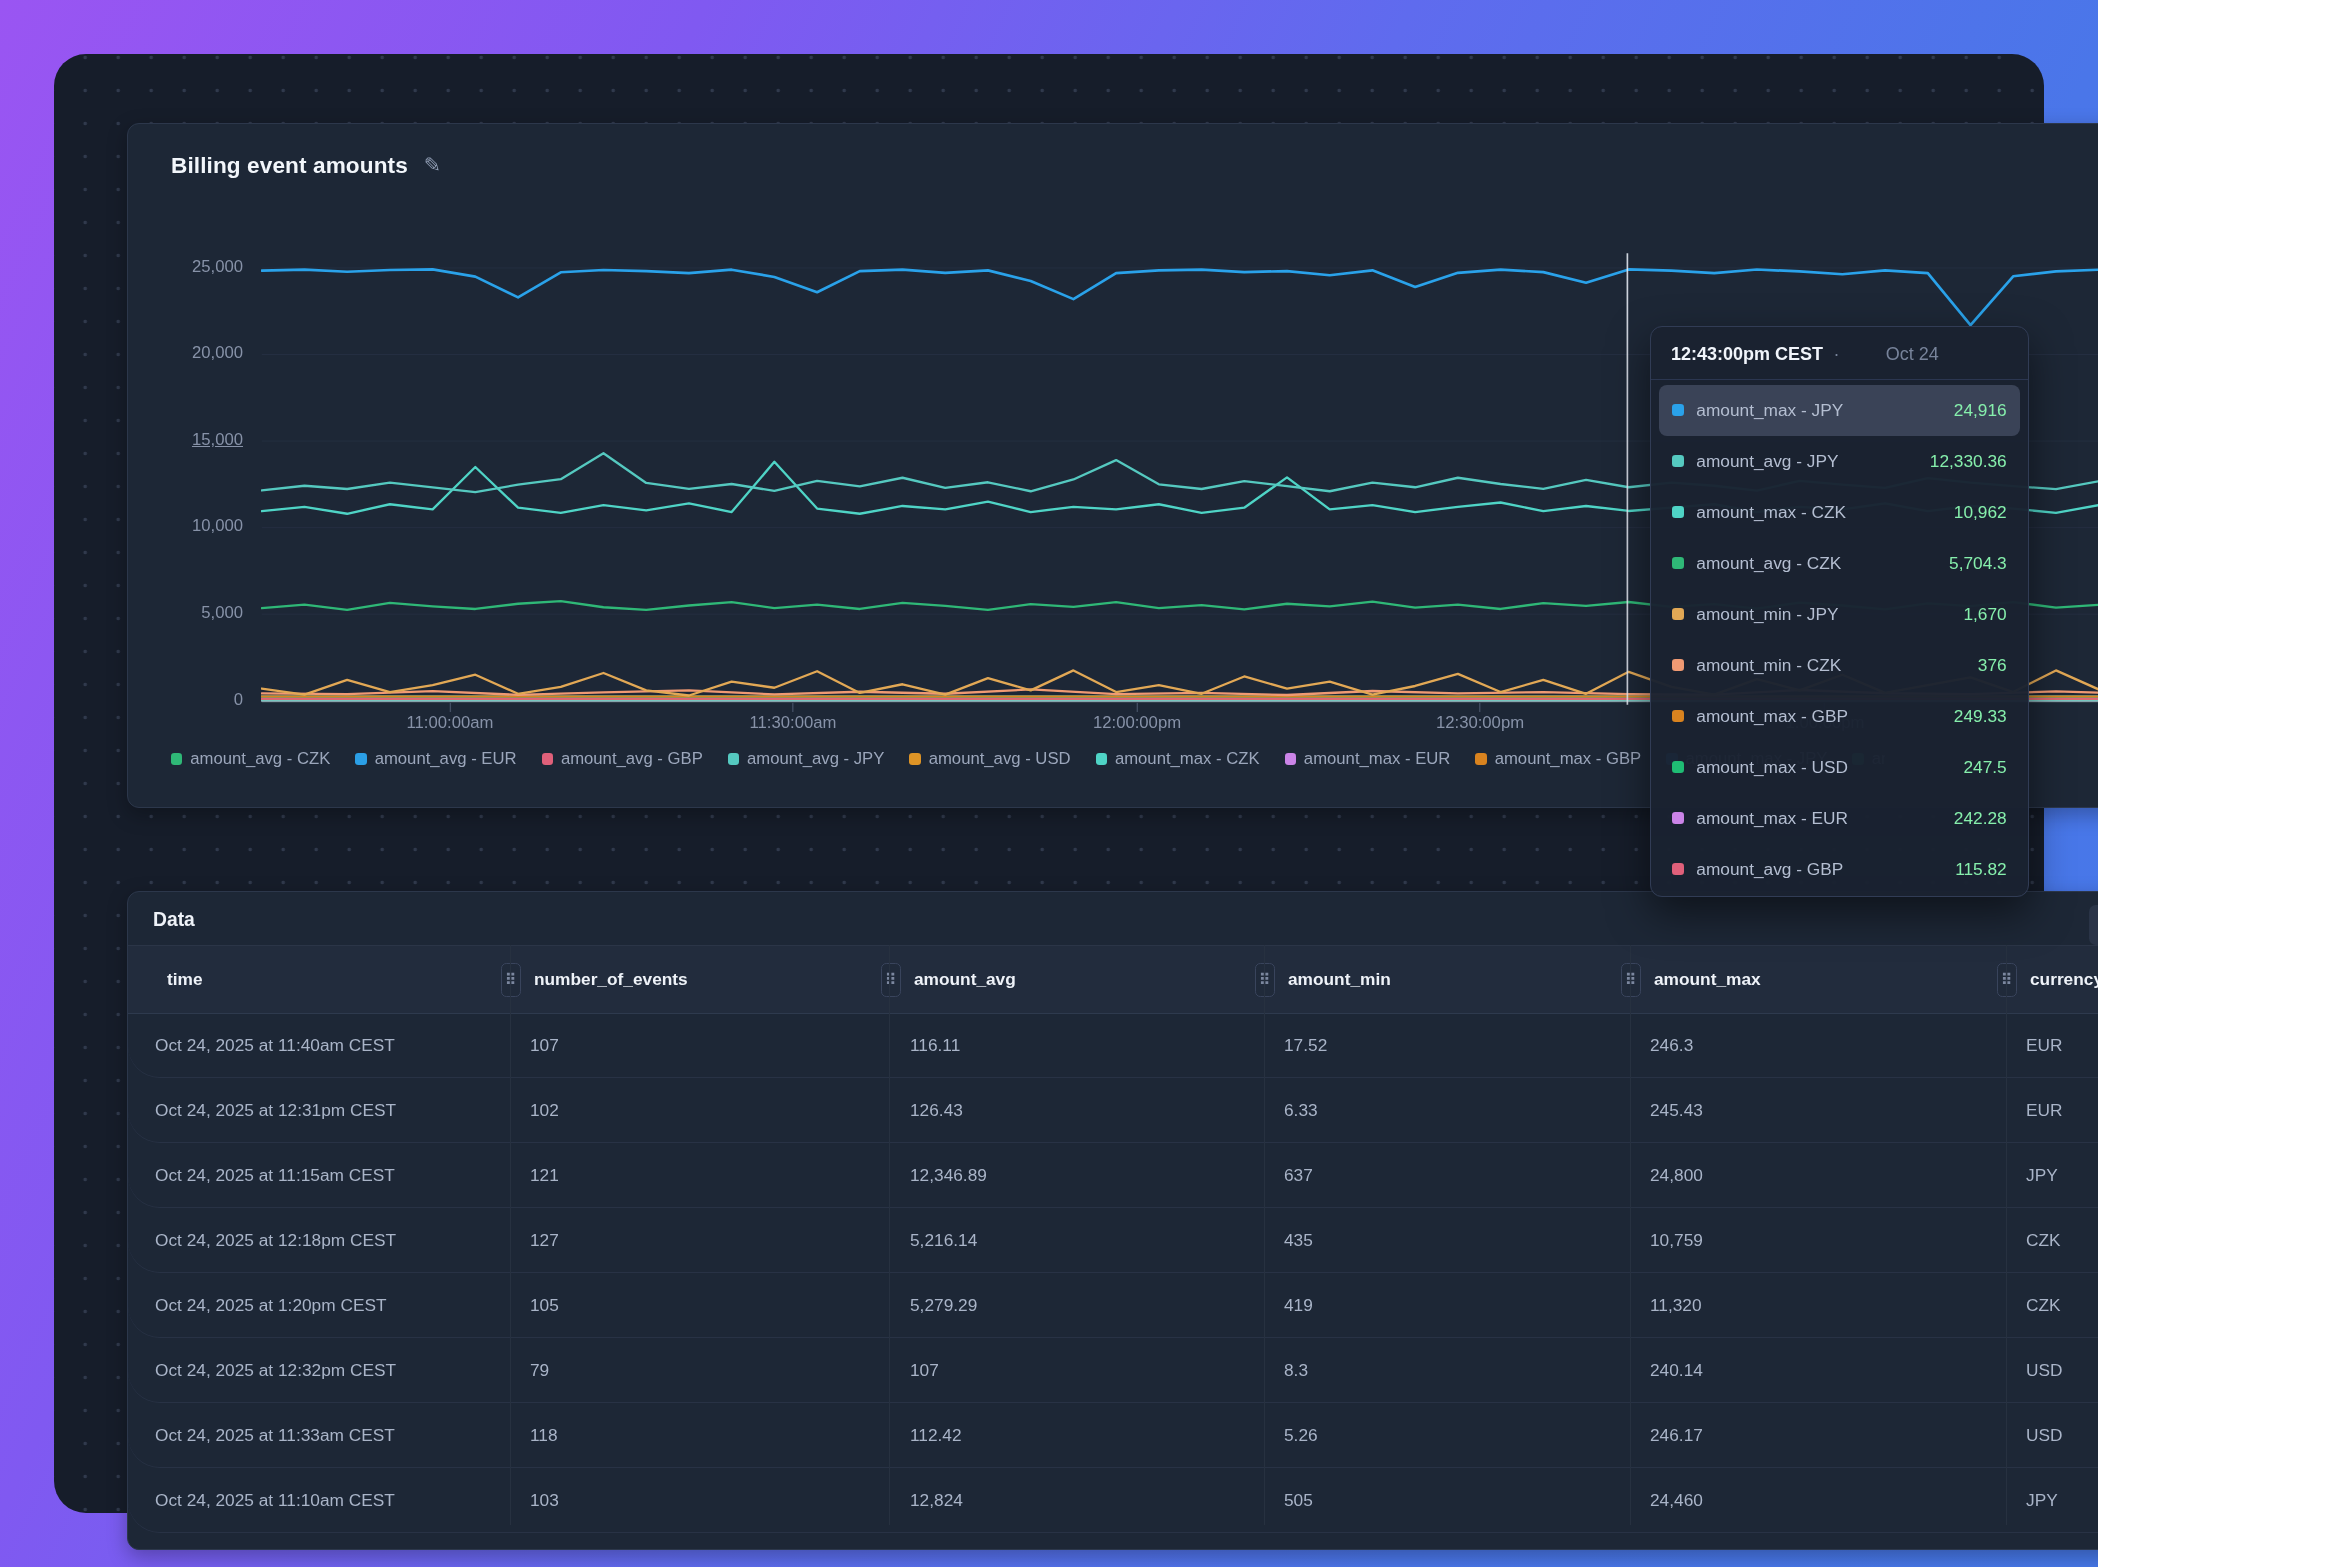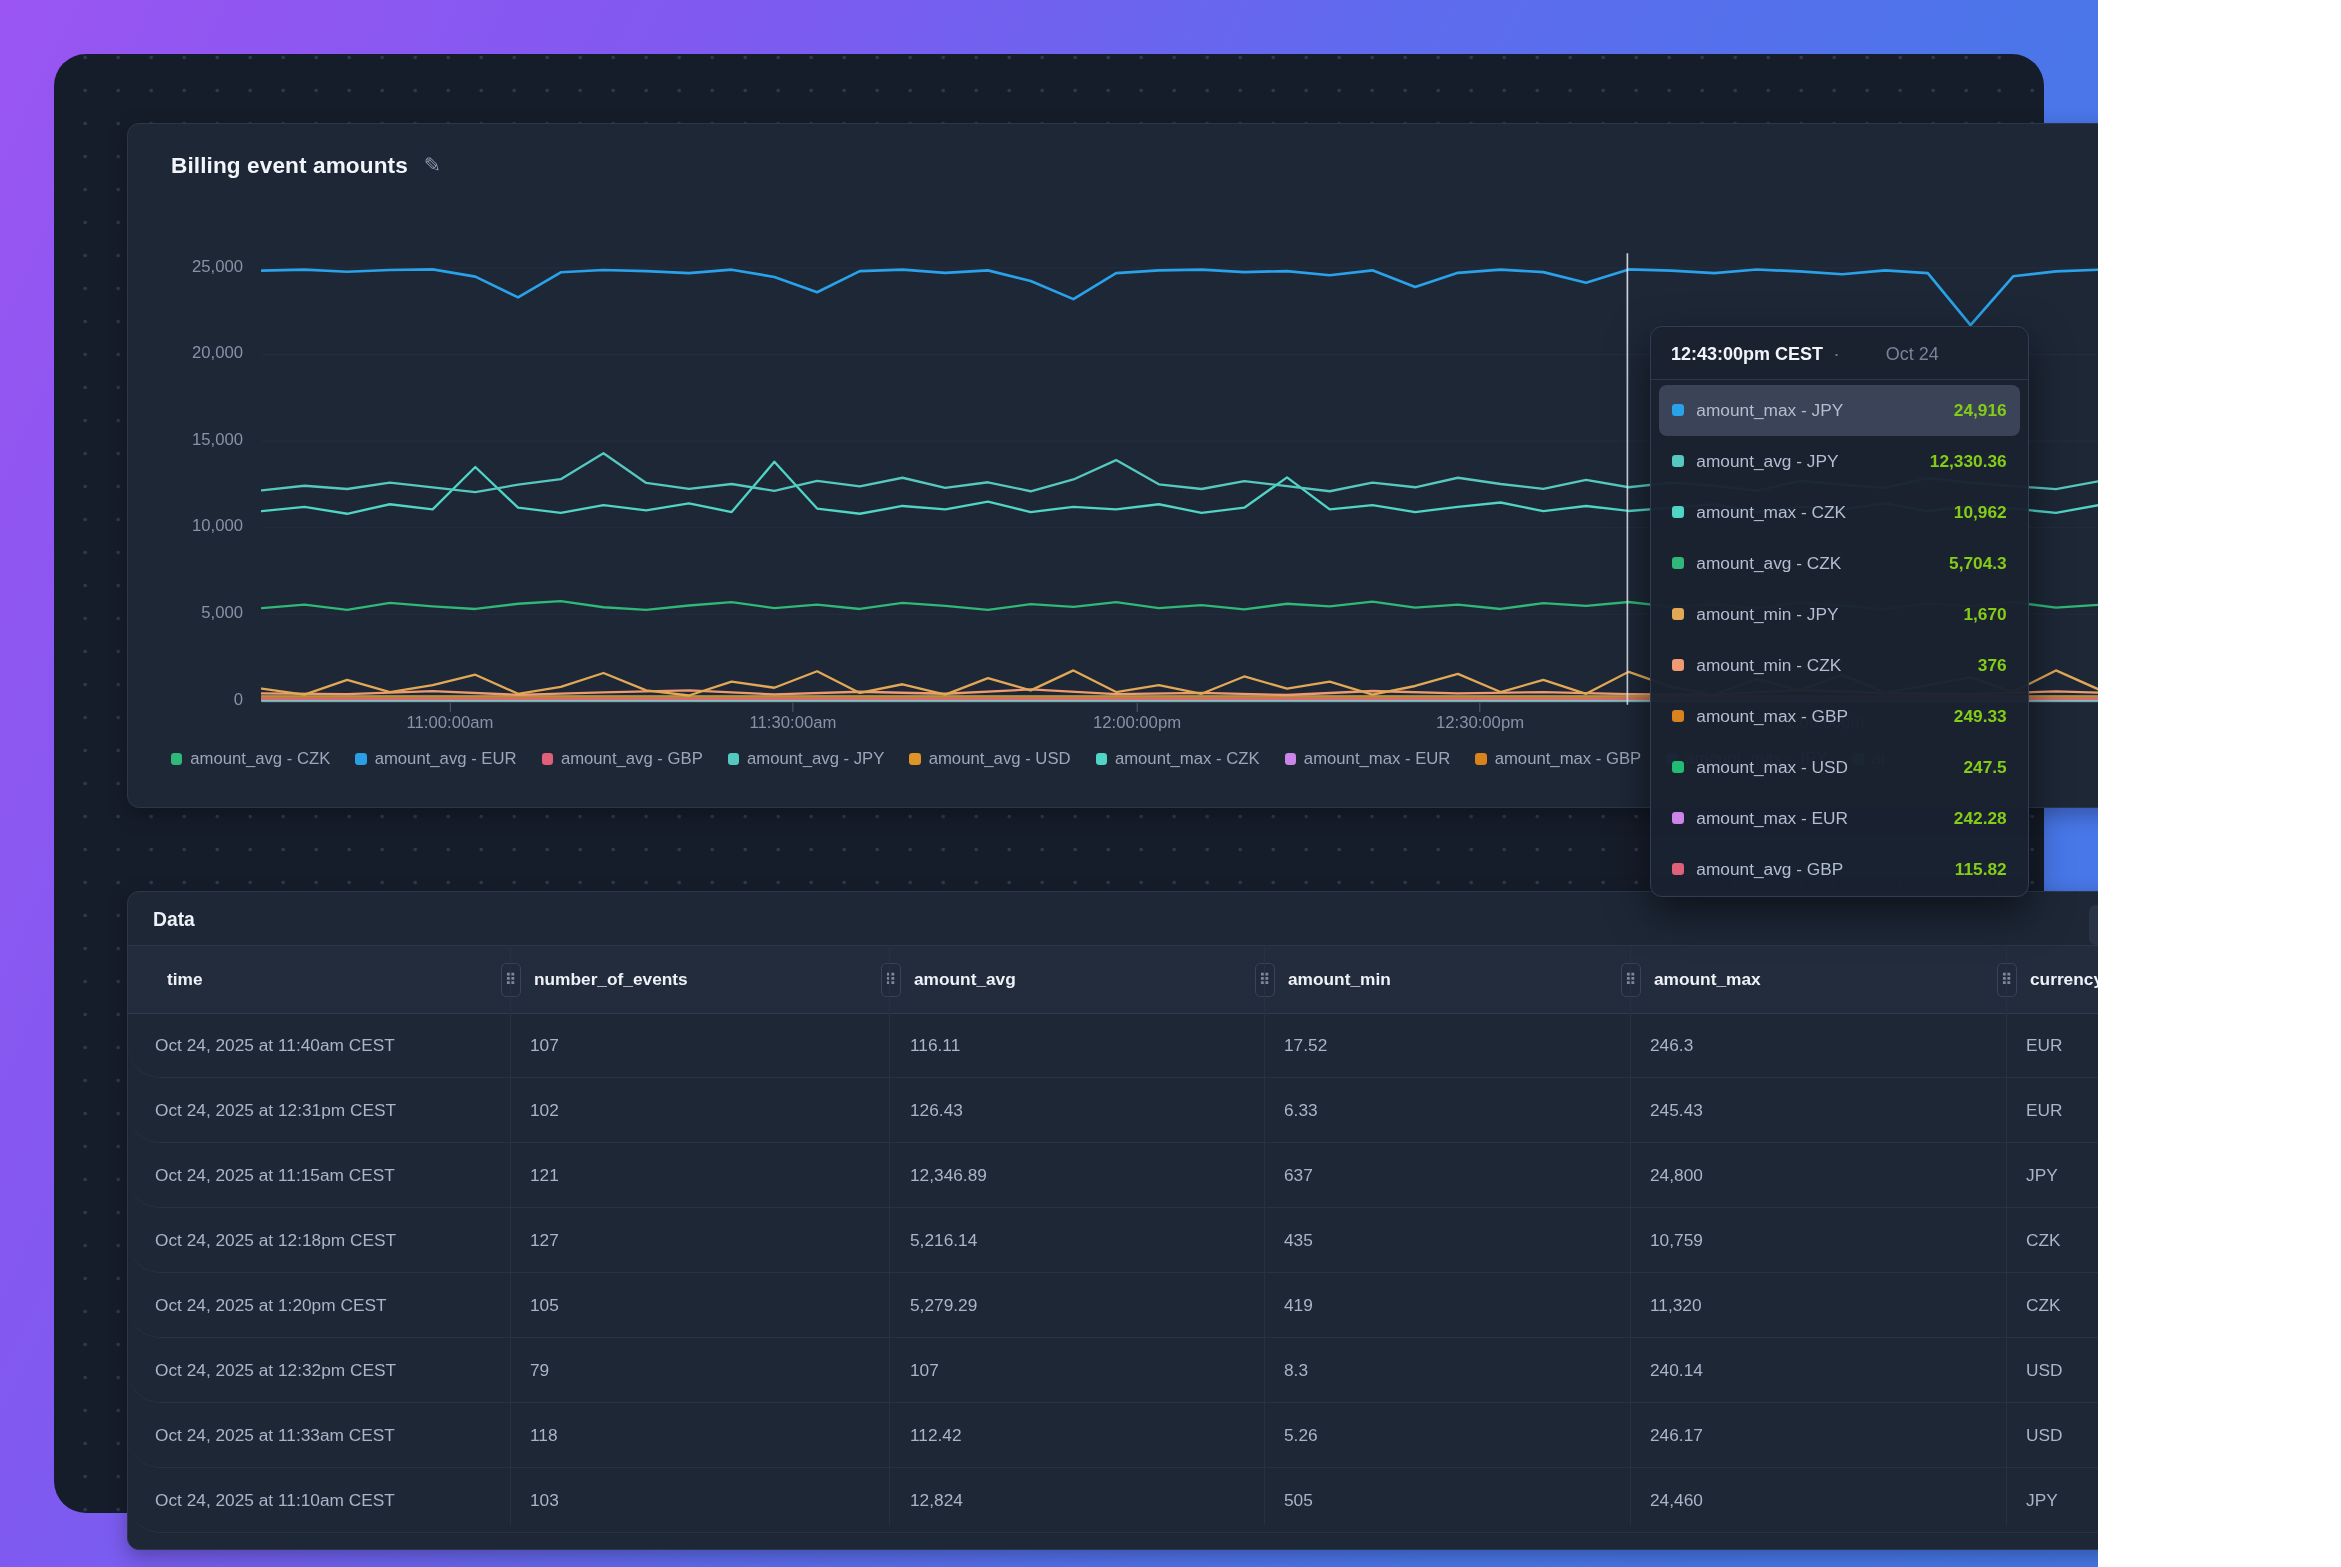--- a/index.html
+++ b/index.html
@@ -29,21 +29,21 @@
     border:0.7px solid #313c55;border-radius:12px;box-shadow:0 16px 40px rgba(0,0,0,.5);z-index:20;}
   .tt-header{padding:17.3px 20px 13.3px 20px;border-bottom:0.7px solid #2b3650;font-size:18px;}
   .tt-time{font-weight:bold;color:#f1f5fb;}
   .tt-sep{color:#77839a;margin:0 5.3px;}
   .tt-date{color:#77839a;margin-left:36px;}
   #tt-rows{padding:5.3px 8px;}
   .tt-row{height:51px;display:flex;align-items:center;padding:0 13.3px;border-radius:8px;}
   .tt-row.hl{background:#3a4357;}
   .tt-chip{width:12px;height:12px;border-radius:3.3px;margin-right:12px;flex:0 0 auto;}
   .tt-label{flex:1;font-size:17.3px;color:#b4bed1;}
-  .tt-value{font-size:17.3px;color:#84cc16;text-align:right;font-weight:bold;}
+  .tt-value{font-size:17.3px;color:#86efac;text-align:right;}
   .data-title{position:absolute;left:25px;top:17.3px;font-size:19.3px;font-weight:bold;color:#eef2f8;text-align:center;}
   .export-btns{position:absolute;right:17.3px;top:13.3px;display:flex;gap:9.3px;font-style:italic;}
   .btn{display:flex;align-items:center;gap:9.3px;height:40px;padding:0 17.3px;background:#2a3447;border-radius:6.7px;
     font-size:17.3px;color:#c3cbda;}
   .btn .bicon{color:#8f9bb0;display:flex;align-items:center;}
   .json-glyph{font-size:16.7px;letter-spacing:1.3px;color:#8f9bb0;}
   #thead{position:absolute;left:0;top:53px;width:100%;height:67px;background:#222c3d;border-top:0.7px solid #2b3547;border-bottom:0.7px solid #2e3a4e;display:flex;}
   #tbody{position:absolute;left:0;top:121px;width:100%;}
   .hcell{position:relative;display:flex;align-items:center;font-size:17.3px;font-weight:bold;color:#eef2f8;box-sizing:border-box;}
   .hcell .hlabel{padding-left:24px;}
@@ -64,21 +64,21 @@
 
     <div class="card" id="chart-card">
       <div class="chart-title-row">
         <span class="chart-title">Billing event amounts</span>
         <span class="pencil">✎</span>
       </div>
       <div id="ylabels">
           <div class="ylabel" style="top: 566px;">0</div>
           <div class="ylabel" style="top: 479px;">5,000</div>
           <div class="ylabel" style="top: 392px;">10,000</div>
-          <div class="ylabel" style="top: 306px;">15,000</div>
+          <div class="ylabel" style="top: 306px; text-decoration: underline;">15,000</div>
           <div class="ylabel" style="top: 219px;">20,000</div>
           <div class="ylabel" style="top: 133px;">25,000</div>
         </div>
       <div id="xlabels">
           <div class="xlabel" style="left: 322px;">11:00:00am</div>
           <div class="xlabel" style="left: 665px;">11:30:00am</div>
           <div class="xlabel" style="left: 1009px;">12:00:00pm</div>
           <div class="xlabel" style="left: 1352px;">12:30:00pm</div>
           <div class="xlabel" style="left: 1697px;">1:00:00pm</div>
           <div class="xlabel" style="left: 2039px;">1:30:00pm</div>

